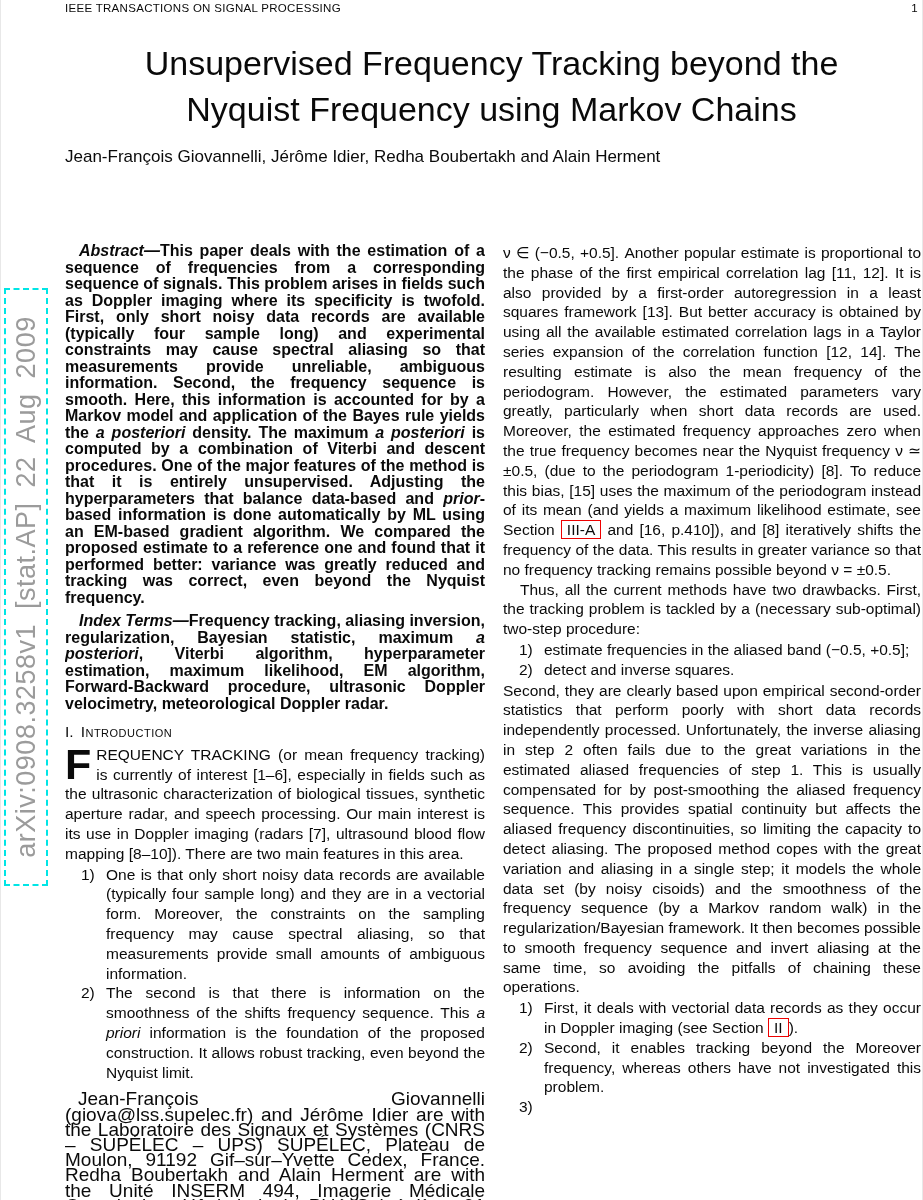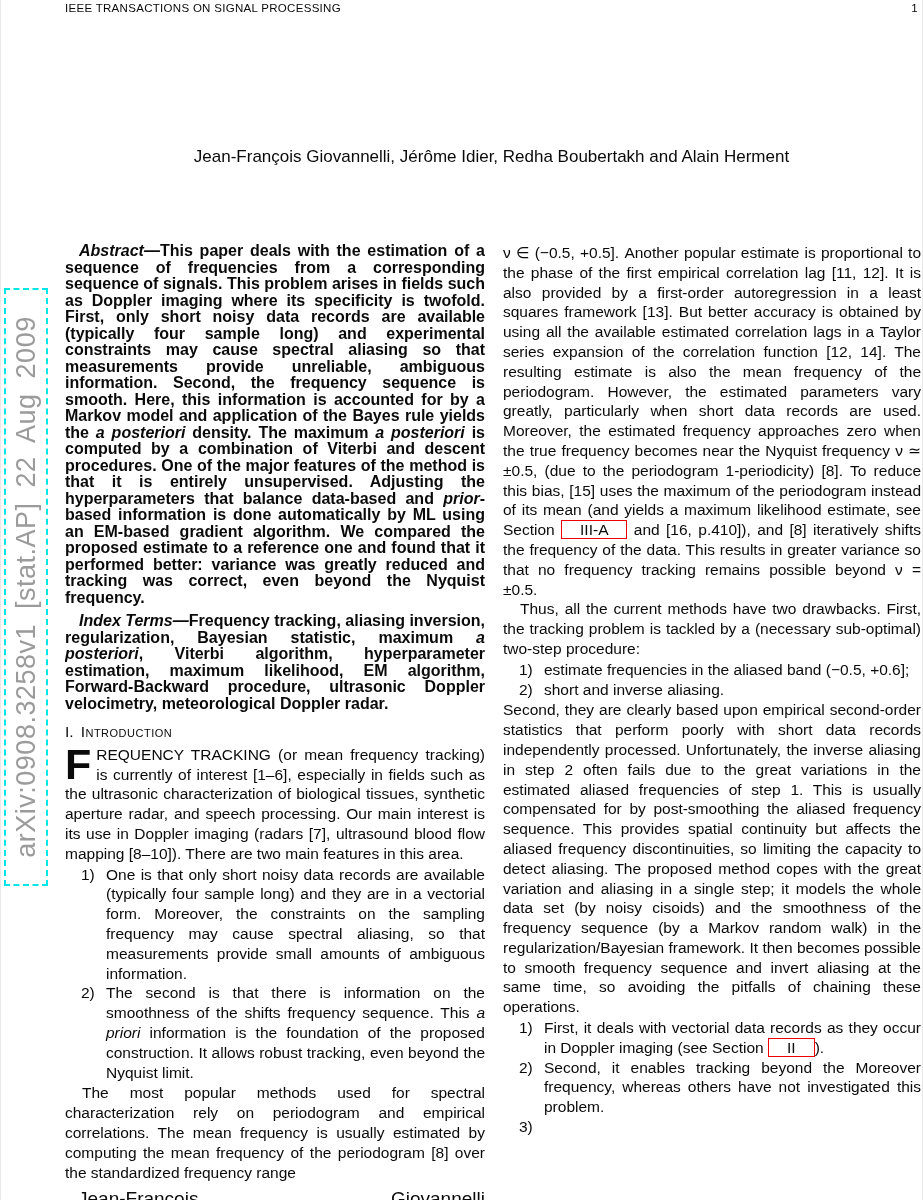--- a/index.html
+++ b/index.html
@@ -23,21 +23,21 @@
     color:#9b9b9b;font-size:27px;word-spacing:7px;letter-spacing:.5px;
     cursor:pointer;
   }
   .title{
     position:absolute;top:40px;left:64px;right:4px;margin:0;
     text-align:center;font-weight:normal;font-size:34px;line-height:46px;
   }
   .title .tline{display:block;}
   .authors{
     position:absolute;top:147px;left:64px;right:4px;
-    text-align:center;font-size:17px;
+    text-align:left;font-size:17px;
   }
   .col{position:absolute;top:243px;overflow:hidden;height:957px;}
   .col-left{left:64px;width:420px;}
   .col-right{left:502px;width:418px;}
   p{margin:0;}
   .abstract,.index-terms{
     font-weight:bold;font-size:16px;line-height:16.5px;
     text-align:justify;text-indent:14px;
   }
   .abstract{margin-bottom:7px;}
@@ -60,69 +60,72 @@
   .li{
     position:relative;padding-left:41px;
     font-size:15.5px;line-height:19.8px;text-align:justify;
   }
   .li .num{position:absolute;left:16px;}
   .footnote{
     margin-top:9px;font-size:19px;line-height:15.2px;
     text-align:justify;text-indent:13px;
   }
   .secref{
-    border:1.5px solid #ee0000;padding:0 18px;cursor:pointer;
+    border:1.5px solid #ee0000;padding:0 5px;cursor:pointer;
   }
 </style>
 </head>
 <body>
 
 <div class="page">
 
   <div class="running-head">
     <span>IEEE TRANSACTIONS ON SIGNAL PROCESSING</span>
     <span>1</span>
   </div>
 
   <div class="arxiv-stamp">
     <span>arXiv:0908.3258v1 [stat.AP] 22 Aug 2009</span>
   </div>
 
+  <h1 class="title">
+      <span class="tline">Unsupervised Frequency Tracking beyond the</span>
+      <span class="tline">Nyquist Frequency using Markov Chains</span>
+    </h1>
 
   <div class="authors">Jean-François Giovannelli, Jérôme Idier, Redha Boubertakh and Alain Herment</div>
 
   <div class="col col-left">
 
     <p class="abstract"><span class="lab">Abstract—</span><span>This paper deals with the estimation of a sequence of frequencies from a corresponding sequence of signals. This problem arises in fields such as Doppler imaging where its specificity is twofold. First, only short noisy data records are available (typically four sample long) and experimental constraints may cause spectral aliasing so that measurements provide unreliable, ambiguous information. Second, the frequency sequence is smooth. Here, this information is accounted for by a Markov model and application of the Bayes rule yields the </span><span class="it">a posteriori</span><span> density. The maximum </span><span class="it">a posteriori</span><span> is computed by a combination of Viterbi and descent procedures. One of the major features of the method is that it is entirely unsupervised. Adjusting the hyperparameters that balance data-based and </span><span class="it">prior</span><span>-based information is done automatically by ML using an EM-based gradient algorithm. We compared the proposed estimate to a reference one and found that it performed better: variance was greatly reduced and tracking was correct, even beyond the Nyquist frequency.</span></p>
 
     <p class="index-terms"><span class="lab">Index Terms—</span><span>Frequency tracking, aliasing inversion, regularization, Bayesian statistic, maximum </span><span class="it">a posteriori</span><span>, Viterbi algorithm, hyperparameter estimation, maximum likelihood, EM algorithm, Forward-Backward procedure, ultrasonic Doppler velocimetry, meteorological Doppler radar.</span></p>
 
     <p class="body-par section-heading"><span>I.</span><span class="smallcaps">Introduction</span></p>
 
     <p class="body-par"><span class="dropcap">F</span><span>REQUENCY TRACKING</span><span> (or mean frequency tracking) is currently of interest [1–6], especially in fields such as the ultrasonic characterization of biological tissues, synthetic aperture radar, and speech processing. Our main interest is its use in Doppler imaging (radars [7], ultrasound blood flow mapping [8–10]). There are two main features in this area.</span></p>
 
     <div class="list">
       <div class="li"><span class="num">1)</span><span>One is that only short noisy data records are available (typically four sample long) and they are in a vectorial form. Moreover, the constraints on the sampling frequency may cause spectral aliasing, so that measurements provide small amounts of ambiguous information.</span></div>
       <div class="li"><span class="num">2)</span><span>The second is that there is information on the smoothness of the shifts frequency sequence. This </span><span class="it">a priori</span><span> information is the foundation of the proposed construction. It allows robust tracking, even beyond the Nyquist limit.</span></div>
     </div>
 
-    <p class="body-par indent">The most popular methods used for spectral characterization rely on periodogram and empirical correlations. The mean frequency is usually estimated by computing the mean frequency of the periodogram [8] over the standardized frequency range</p>
 
     <p class="footnote">Jean-François Giovannelli (giova@lss.supelec.fr) and Jérôme Idier are with the Laboratoire des Signaux et Systèmes (CNRS – SUPÉLEC – UPS) SUPÉLEC, Plateau de Moulon, 91192 Gif–sur–Yvette Cedex, France. Redha Boubertakh and Alain Herment are with the Unité INSERM 494, Imagerie Médicale Quantitative, Hôpital de la Pitié Salpétrière, 91 Boulevard de l’Hôpital, 75013 Paris.</p>
   </div>
 
   <div class="col col-right">
 
     <p class="body-par"><span>ν ∈ (−0.5, +0.5]. Another popular estimate is proportional to the phase of the first empirical correlation lag [11, 12]. It is also provided by a first-order autoregression in a least squares framework [13]. But better accuracy is obtained by using all the available estimated correlation lags in a Taylor series expansion of the correlation function [12, 14]. The resulting estimate is also the mean frequency of the periodogram. However, the estimated parameters vary greatly, particularly when short data records are used. Moreover, the estimated frequency approaches zero when the true frequency becomes near the Nyquist frequency ν ≃ ±0.5, (due to the periodogram 1-periodicity) [8]. To reduce this bias, [15] uses the maximum of the periodogram instead of its mean (and yields a maximum likelihood estimate, see Section </span><span class="secref">III-A</span><span> and [16, p.410]), and [8] iteratively shifts the frequency of the data. This results in greater variance so that no frequency tracking remains possible beyond ν = ±0.5.</span></p>
 
     <p class="body-par indent">Thus, all the current methods have two drawbacks. First, the tracking problem is tackled by a (necessary sub-optimal) two-step procedure:</p>
 
     <div class="list">
-      <div class="li"><span class="num">1)</span><span>estimate frequencies in the aliased band (−0.5, +0.6];</span></div>
-      <div class="li"><span class="num">2)</span><span>short and inverse aliasing.</span></div>
+      <div class="li"><span class="num">1)</span><span>estimate frequencies in the aliased band (−0.5, +0.5];</span></div>
+      <div class="li"><span class="num">2)</span><span>detect and inverse squares.</span></div>
     </div>
 
     <p class="body-par">Second, they are clearly based upon empirical second-order statistics that perform poorly with short data records independently processed. Unfortunately, the inverse aliasing in step 2 often fails due to the great variations in the estimated aliased frequencies of step 1. This is usually compensated for by post-smoothing the aliased frequency sequence. This provides spatial continuity but affects the aliased frequency discontinuities, so limiting the capacity to detect aliasing. The proposed method copes with the great variation and aliasing in a single step; it models the whole data set (by noisy cisoids) and the smoothness of the frequency sequence (by a Markov random walk) in the regularization/Bayesian framework. It then becomes possible to smooth frequency sequence and invert aliasing at the same time, so avoiding the pitfalls of chaining these operations.</p>
 
 
     <div class="list">
       <div class="li"><span class="num">1)</span><span>First, it deals with vectorial data records as they occur in Doppler imaging (see Section </span><span class="secref">II</span><span>).</span></div>
       <div class="li"><span class="num">2)</span><span>Second, it enables tracking beyond the Moreover frequency, whereas others have not investigated this problem.</span></div>
       <div class="li"><span class="num">3)</span></div>
     </div>

